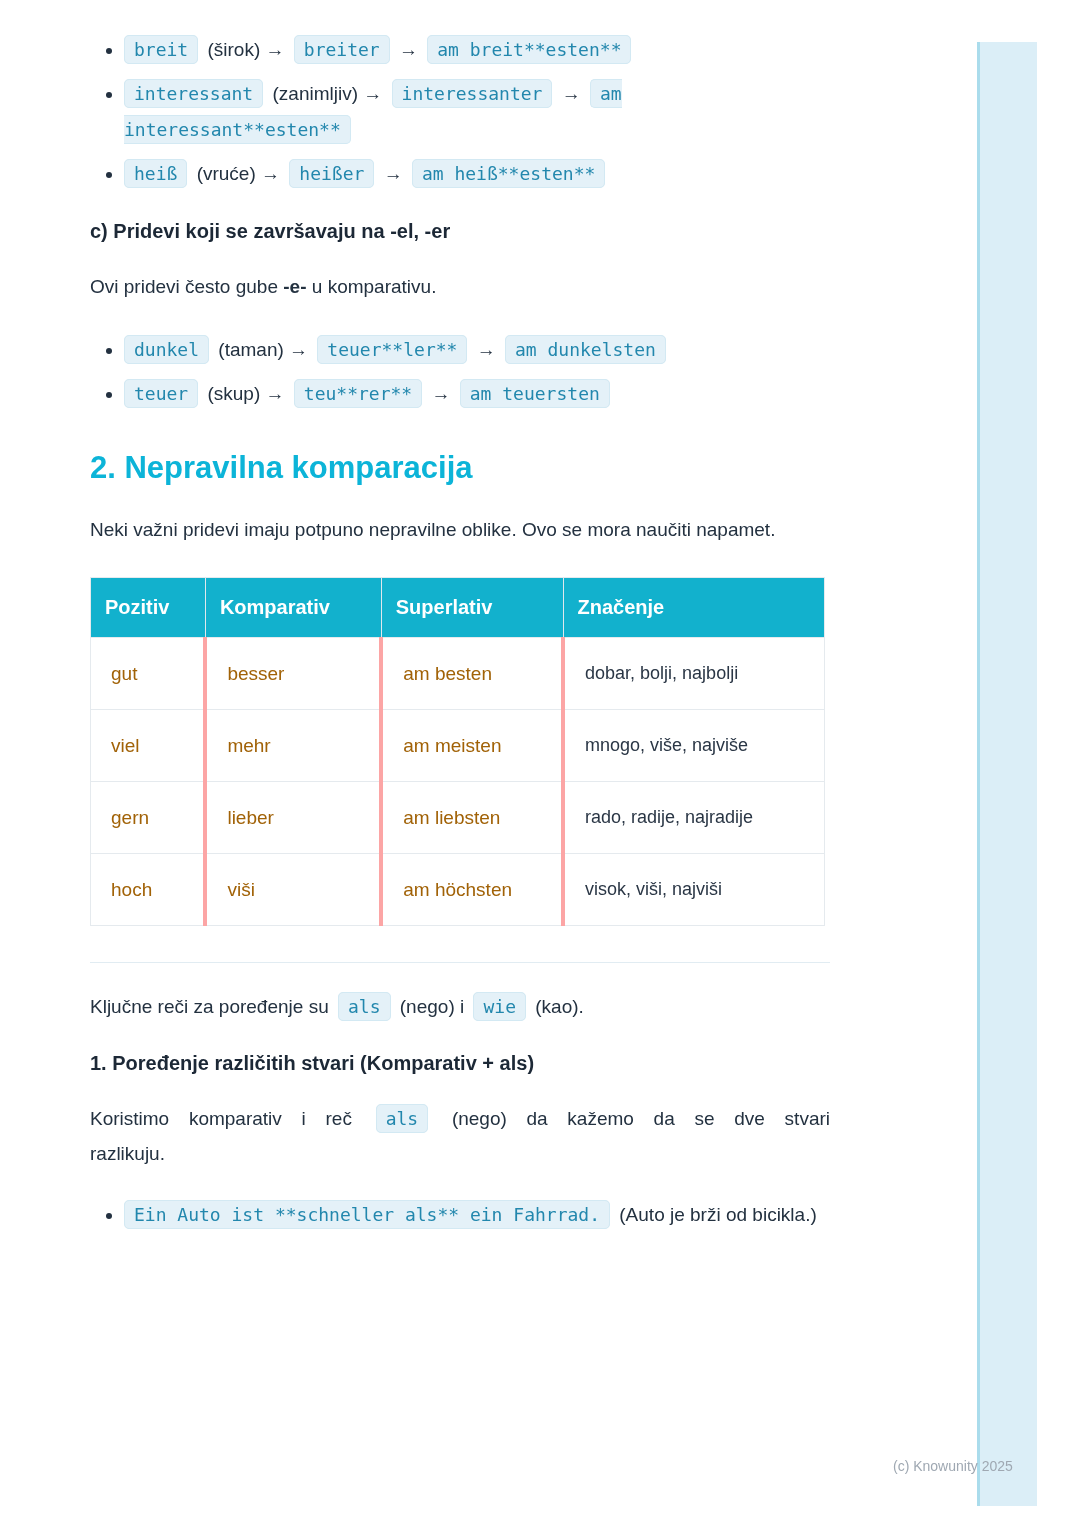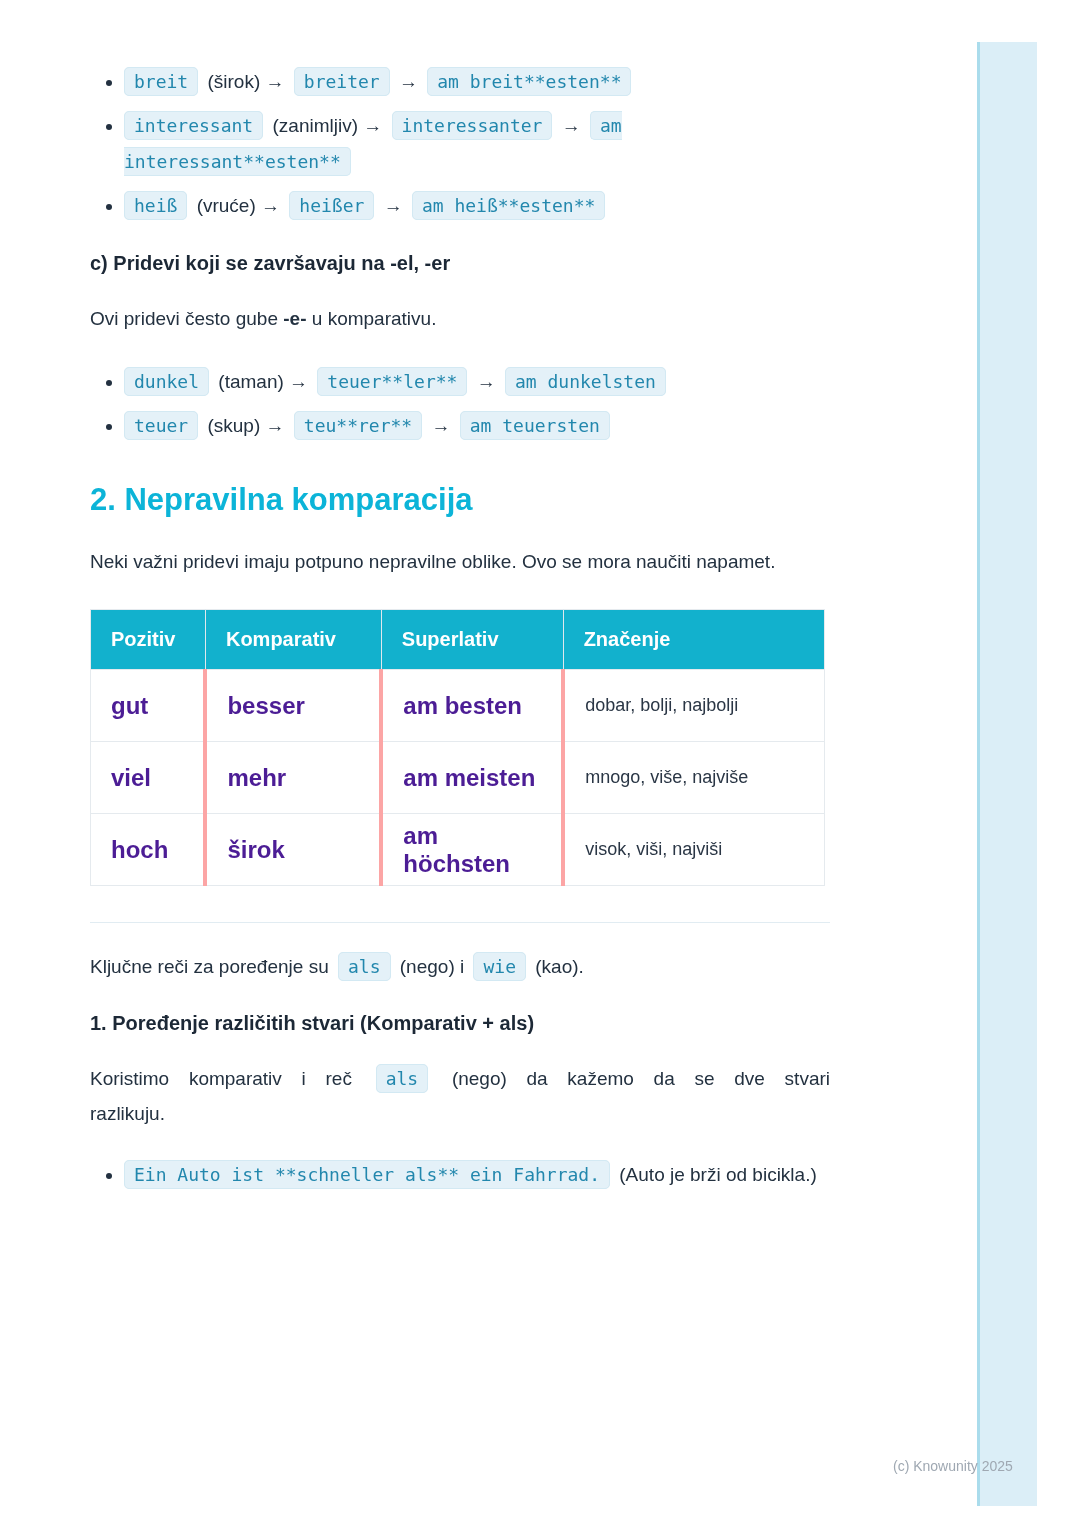--- a/index.html
+++ b/index.html
@@ -8,21 +8,21 @@
     width:1080px; height:1528px; position:relative; overflow:hidden;
     font-family:"Liberation Sans", sans-serif; color:#233140;
   }
   .page { position:relative; width:1080px; height:1528px; background:#ffffff; }
 
   .side-strip {
     position:absolute; left:977px; top:42px; width:60px; height:1464px;
     background:#dbeef7; border-left:3px solid #aadcec;
   }
 
-  .content { position:absolute; left:90px; top:64px; width:740px; }
+  .content { position:absolute; left:90px; top:32px; width:740px; }
 
   
   .chip {
     font-family:"DejaVu Sans Mono","Liberation Mono",monospace;
     font-size:18px; color:#2287ad; background:#e4f1f8;
     border:1px solid #d3e9f3; border-radius:5px;
     padding:3px 9px; margin:0 4px;
   }
   li > .chip:first-child { margin-left:0; }
 
@@ -38,30 +38,30 @@
   ul.bullets.mt { margin-top:28px; }
 
   h2.cyan { font-size:31px; font-weight:bold; color:#0cb4d8; margin-top:38px; }
 
   table.cmp {
     width:735px; margin-top:30px; border-collapse:collapse;
     border:1px solid #e5eaee;
   }
   table.cmp thead th {
     background:#12b1cd; color:#ffffff; font-size:20px; font-weight:bold;
-    text-align:left; padding:18px 20px; border-left:1px solid #e0e8ed;
+    text-align:left; padding:18px 14px; border-left:1px solid #e0e8ed;
   }
   table.cmp thead th:first-child { border-left:none; }
   table.cmp tbody td {
     height:72px; padding:0 20px; vertical-align:middle;
     border-top:1px solid #e5eaee; border-left:4px solid #fca5a5;
     background:#ffffff;
   }
   table.cmp tbody td:first-child { border-left:none; }
-  td.de { font-size:24px; font-weight:bold; color:#4c1d95; }
+  td.de { font-size:19px; font-weight:normal; color:#a16207; }
   td.mean { font-size:18px; font-weight:normal; color:#2a3645; }
 
   hr.divider { border:none; border-top:1px solid #e1ecf2; margin-top:36px; }
 
   h1.big {
     font-size:34px; font-weight:bold; color:#2d4053;
     margin-top:42px; padding-bottom:16px; border-bottom:2px solid #7ad8ea;
   }
 
   .jline { display:block; text-align:justify; text-align-last:justify; }
@@ -159,22 +159,28 @@
           <td class="de">am besten</td>
           <td class="mean">dobar, bolji, najbolji</td>
         </tr>
         <tr>
           <td class="de">viel</td>
           <td class="de">mehr</td>
           <td class="de">am meisten</td>
           <td class="mean">mnogo, više, najviše</td>
         </tr>
         <tr>
+          <td class="de">gern</td>
+          <td class="de">lieber</td>
+          <td class="de">am liebsten</td>
+          <td class="mean">rado, radije, najradije</td>
+        </tr>
+        <tr>
           <td class="de">hoch</td>
-          <td class="de">širok</td>
+          <td class="de">viši</td>
           <td class="de">am höchsten</td>
           <td class="mean">visok, viši, najviši</td>
         </tr>
       </tbody>
     </table>
 
     <hr class="divider">
 
 
     <p class="body">

